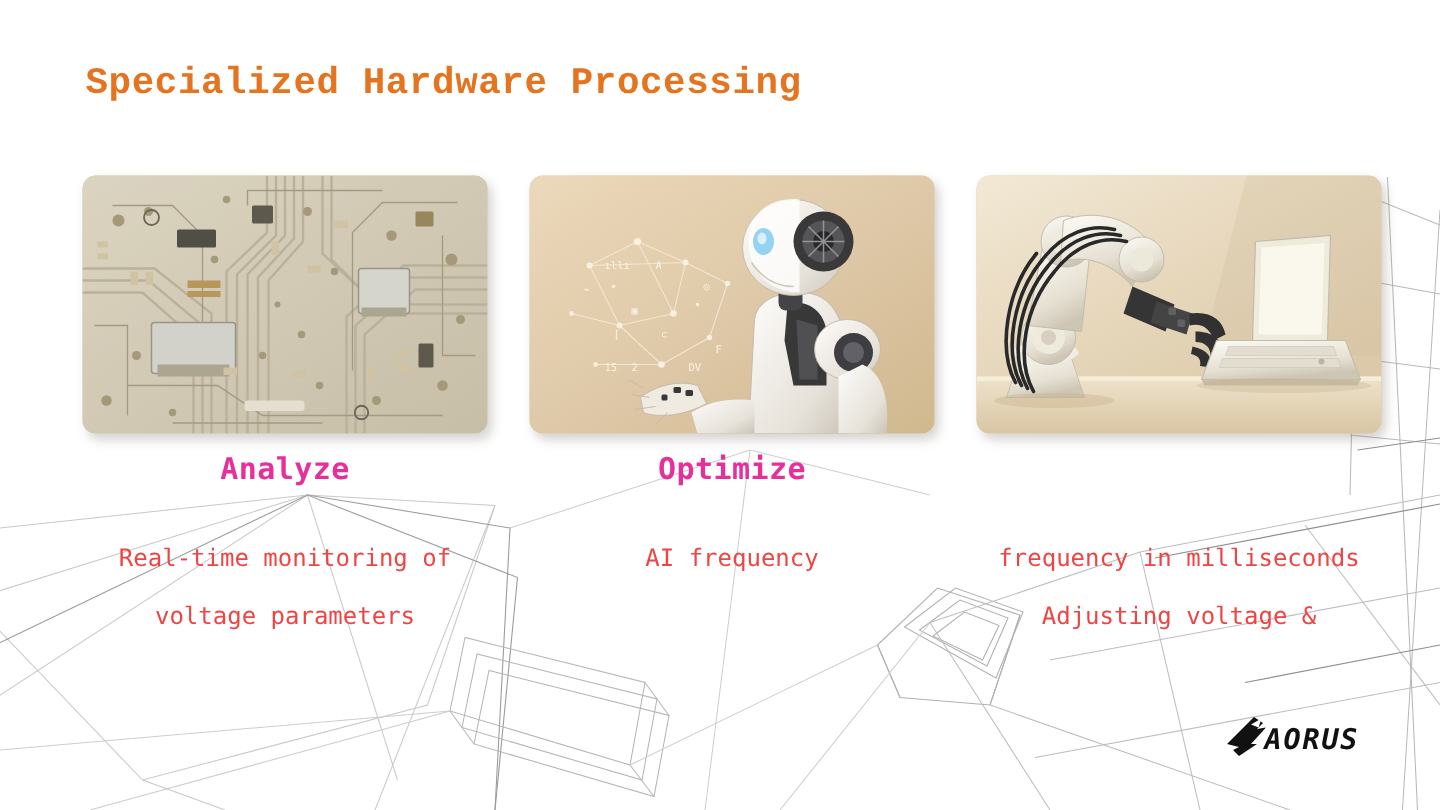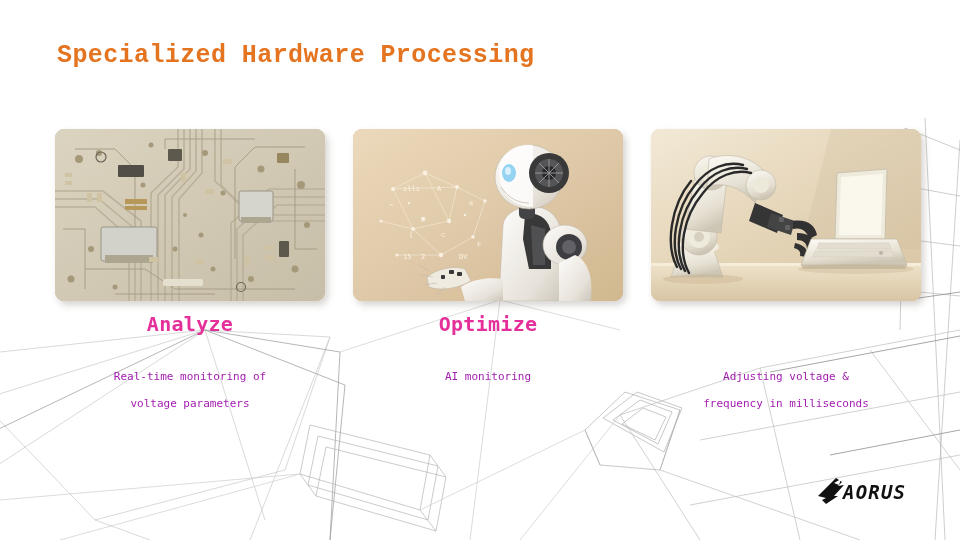--- a/index.html
+++ b/index.html
@@ -39,21 +39,21 @@
 
   
   #cards {
     position:absolute;
     left:0; top:117px;
     width:960px;
     z-index:4;
   }
   .card {
     position:absolute;
-    top:12px;
+    top:0;
     width:270px;
     height:172px;
   }
   .card-0 { left:55px; }
   .card-1 { left:353px; }
   .card-2 { left:651px; }
 
   .card-img {
     position:relative;
     width:270px; height:172px;
@@ -87,22 +87,22 @@
     letter-spacing:0.3px;
     white-space:nowrap;
   }
   .card-desc {
     position:absolute;
     top:235px;
     width:300px;
     margin-left:-15px;
     text-align:center;
     font-family:"DejaVu Sans Mono", monospace;
-    font-size:11px;
-    color:#a21caf;
+    font-size:16px;
+    color:#ef4444;
     line-height:2.45;
   }
   .card-desc span { display:block; white-space:nowrap; }
 
   
   #logo {
     position:absolute;
     right:14px; bottom:32px;
     width:130px; height:34px;
     z-index:6;
@@ -384,21 +384,21 @@
               <rect x="96" y="141" width="5" height="4" rx="1"></rect>
               <rect x="104" y="143" width="5" height="4" rx="1"></rect>
               <rect x="88" y="146" width="4" height="4" rx="1"></rect>
             </g>
           </g>
           <rect width="270" height="172" fill="#f3e3c6" opacity="0.06"></rect>
         </svg>
       </div>
       <div class="card-heading">Optimize</div>
       <div class="card-desc">
-        <span>AI monitoring</span>
+        <span>AI frequency</span>
       </div>
     </div>
 
     <div class="card card-2">
       <div class="card-img">
         <svg class="arm-bg" viewBox="0 0 270 172" preserveAspectRatio="none">
           <defs>
             <linearGradient id="abg" x1="0.1" y1="0" x2="0.9" y2="1">
               <stop offset="0%" stop-color="#f2e7d4"></stop>
               <stop offset="45%" stop-color="#e6d6bb"></stop>
@@ -469,22 +469,22 @@
             <circle cx="230" cy="124" r="2" fill="#b9b2a2"></circle>
             <path d="M150,136 L256,136 L254,140 L152,140 Z" fill="#c9bda6"></path>
           </g>
 
           <ellipse cx="52" cy="150" rx="40" ry="5" fill="#bfa982" opacity="0.35"></ellipse>
           <ellipse cx="205" cy="140" rx="58" ry="5" fill="#bfa982" opacity="0.30"></ellipse>
           <rect width="270" height="172" fill="#f4e7cd" opacity="0.05"></rect>
         </svg>
       </div>
       <div class="card-desc">
+        <span>frequency in milliseconds</span>
         <span>Adjusting voltage &amp;</span>
-        <span>frequency in milliseconds</span>
       </div>
     </div>
 
   </div>
 
   <svg id="logo" viewBox="0 0 130 34">
 
     <g fill="#111111">
       <path d="M2,22 L20,4 L26,8 L22,12 L28,11 L18,22 L22,22 L10,30 L6,26 L10,24 Z"></path>
       <path d="M18,9 L25,5 L23,11 Z" fill="#ffffff"></path>

